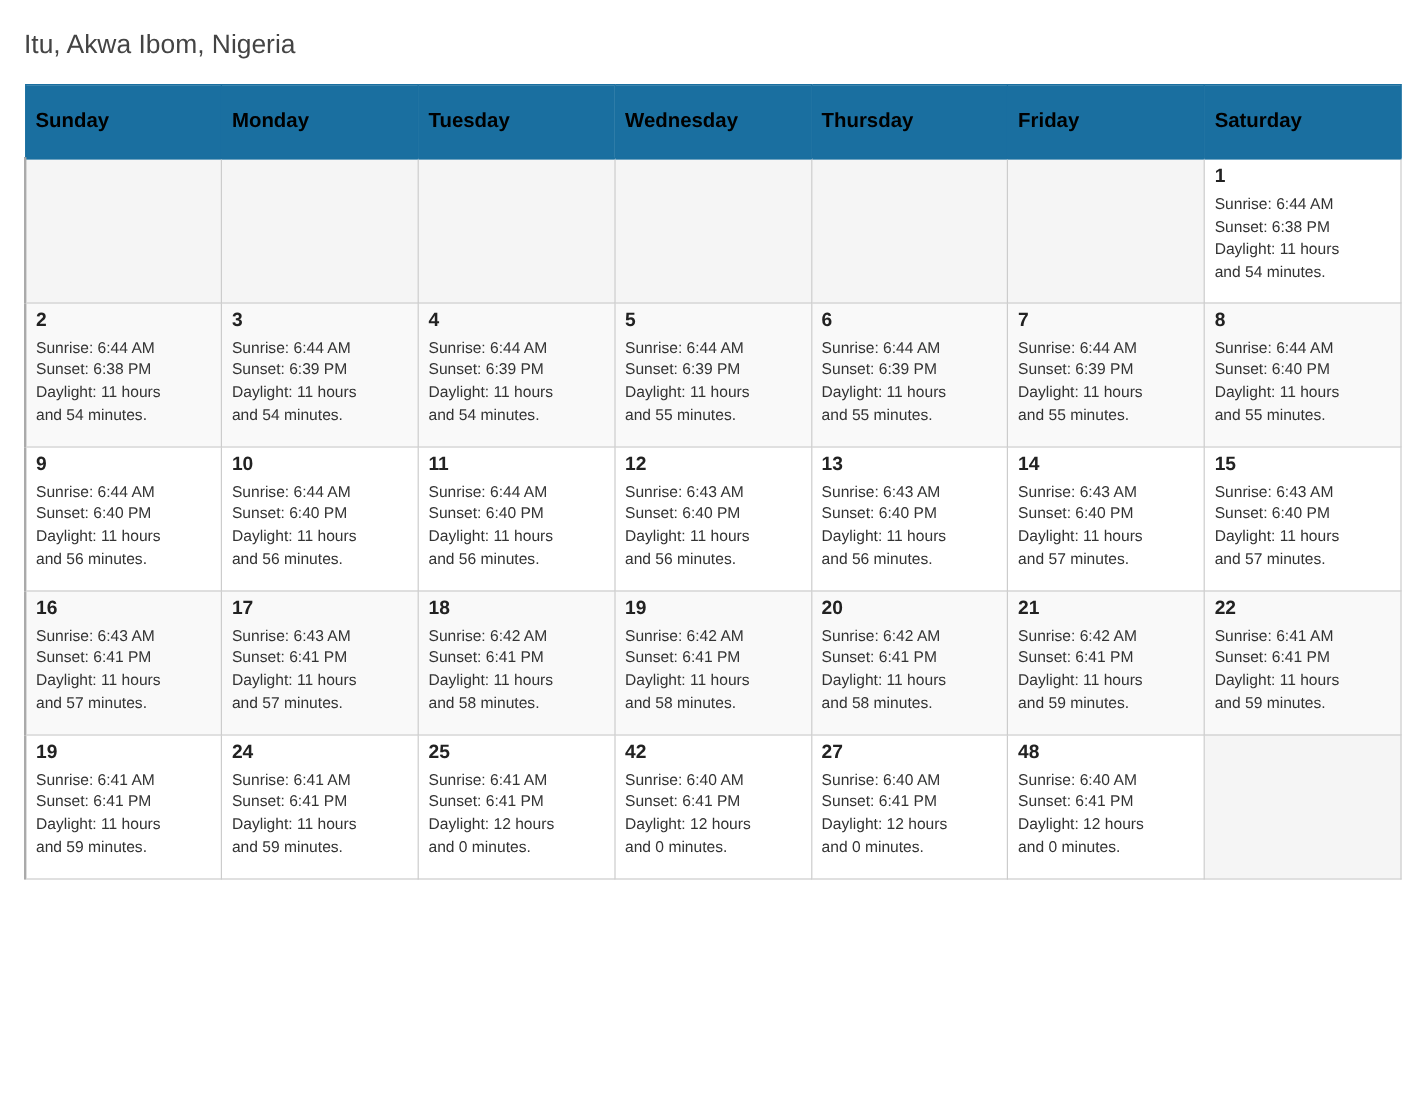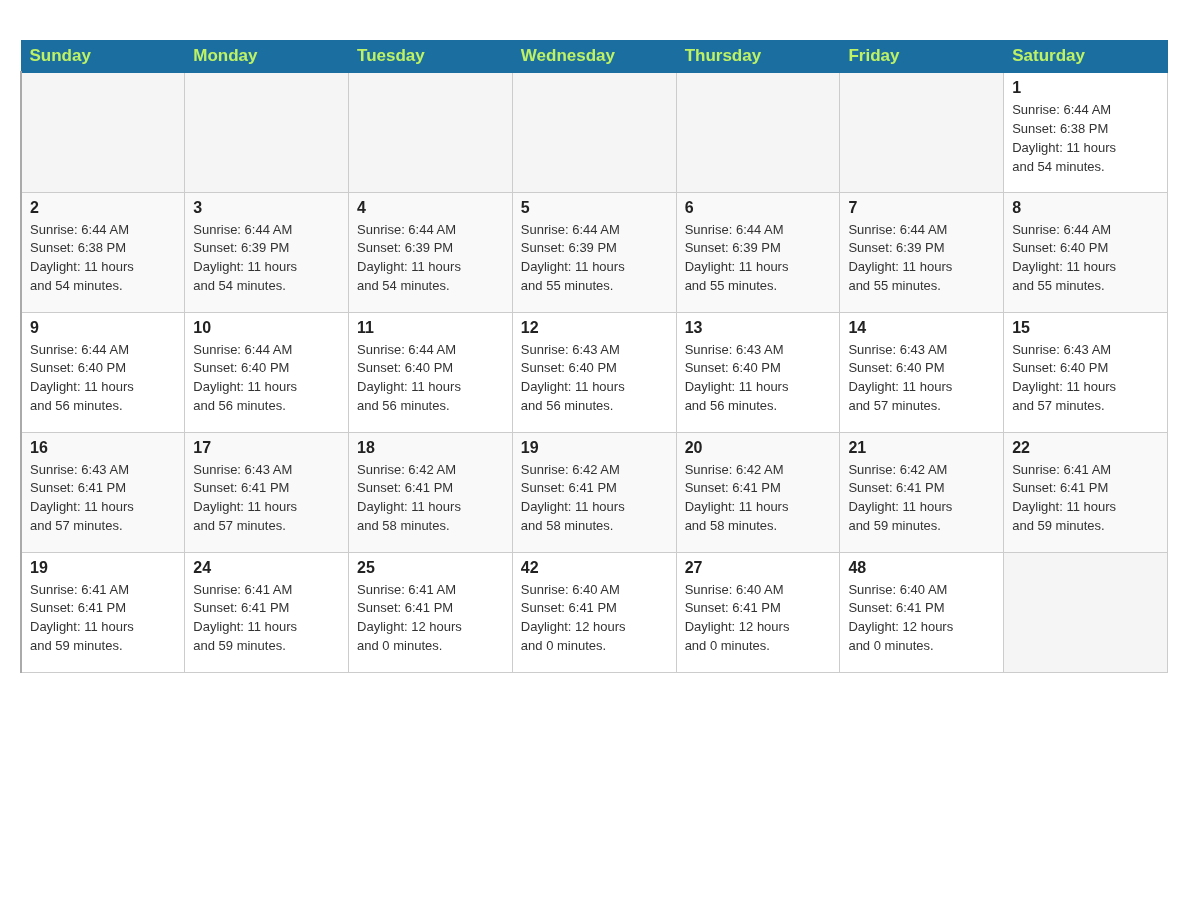--- a/index.html
+++ b/index.html
@@ -61,24 +61,24 @@
       color: #444;
       margin-top: 4px;
     }
     .calendar-table {
       width: 100%;
       border-collapse: collapse;
       table-layout: fixed;
     }
     .calendar-table thead th {
       background-color: #1a6fa0;
-      color: #bef264;
+      color: #000000;
       font-size: 17px;
       font-weight: bold;
-      padding: 5px 8px;
+      padding: 20px 8px;
       text-align: left;
       border: 1px solid #1a6fa0;
     }
     .calendar-table tbody td {
       border: 1px solid #ccc;
       vertical-align: top;
       padding: 6px 8px;
       height: 120px;
       font-size: 13px;
       color: #333;
@@ -107,20 +107,21 @@
     }
     tbody tr td:first-child {
       border-left: 2px solid #aaa;
     }
   </style>
 </head>
 <body>
 
 <div class="header">
   <div class="title-block">
+    <div class="calendar-subtitle">Itu, Akwa Ibom, Nigeria</div>
   </div>
 </div>
 
 <table class="calendar-table">
   <thead>
     <tr>
     <th>Sunday</th>
         <th>Monday</th>
         <th>Tuesday</th>
         <th>Wednesday</th>

